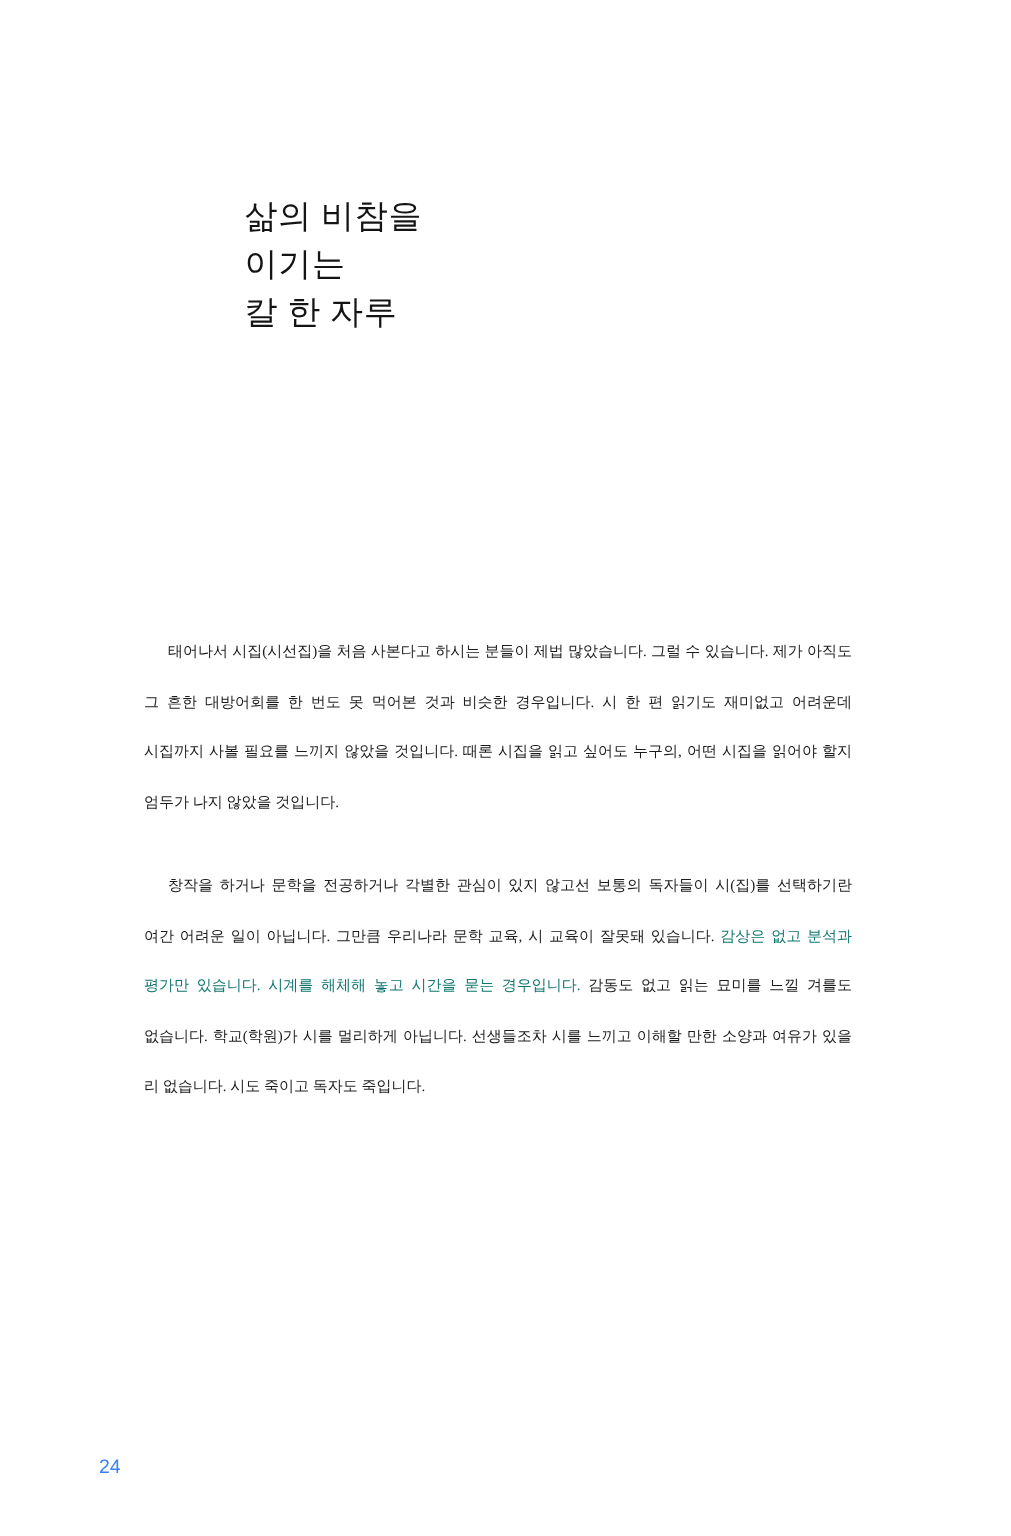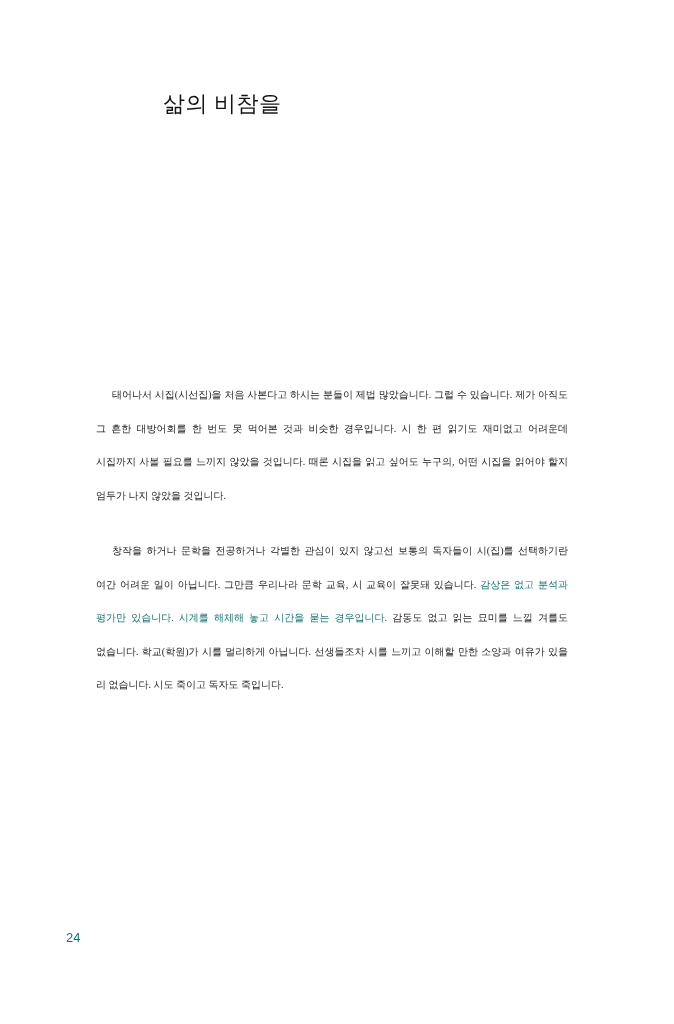--- a/index.html
+++ b/index.html
@@ -12,20 +12,21 @@
     background: #ffffff;
     font-family: "Liberation Serif", "DejaVu Serif", serif;
     color: #1a1a1a;
     overflow: hidden;
   }
   .page {
     position: relative;
     width: 674px;
     height: 876px;
     box-sizing: border-box;
+    margin-top: 40px;
   }
   .title-block {
     position: absolute;
     left: 163px;
     top: 88px;
     width: 420px;
   }
   .title-line {
     font-size: 22px;
     line-height: 32px;
@@ -54,31 +55,33 @@
   }
   .hl {
     color: #0f766e;
     font-family: Liberation Serif, serif;
   }
   .folio {
     position: absolute;
     left: 66px;
     top: 930px;
     font-size: 13px;
-    color: #0f766e;
+    color: #3b82f6;
     font-family: "Liberation Sans", sans-serif;
   }
 </style>
 </head>
 <body>
 
 <div class="page">
 
   <div class="title-block">
     <div class="title-line">삶의 비참을</div>
+    <div class="title-line">이기는</div>
+    <div class="title-line">칼 한 자루</div>
   </div>
 
   <div class="body-block">
 
     <p class="para"><span class="indent"></span><span>태어나서 시집(시선집)을 처음 사본다고 하시는 분들이 제법 많았습니다. 그럴 수 있습니다. 제가 아직도 그 흔한 대방어회를 한 번도 못 먹어본 것과 비슷한 경우입니다. 시 한 편 읽기도 재미없고 어려운데 시집까지 사볼 필요를 느끼지 않았을 것입니다. 때론 시집을 읽고 싶어도 누구의, 어떤 시집을 읽어야 할지 엄두가 나지 않았을 것입니다.</span></p>
 
     <p class="para"><span class="indent"></span><span>창작을 하거나 문학을 전공하거나 각별한 관심이 있지 않고선 보통의 독자들이 시(집)를 선택하기란 여간 어려운 일이 아닙니다. 그만큼 우리나라 문학 교육, 시 교육이 잘못돼 있습니다. </span><span class="hl">감상은 없고 분석과 평가만 있습니다. 시계를 해체해 놓고 시간을 묻는 경우입니다.</span><span> 감동도 없고 읽는 묘미를 느낄 겨를도 없습니다. 학교(학원)가 시를 멀리하게 아닙니다. 선생들조차 시를 느끼고 이해할 만한 소양과 여유가 있을 리 없습니다. 시도 죽이고 독자도 죽입니다.</span></p>
 
   </div>
 

